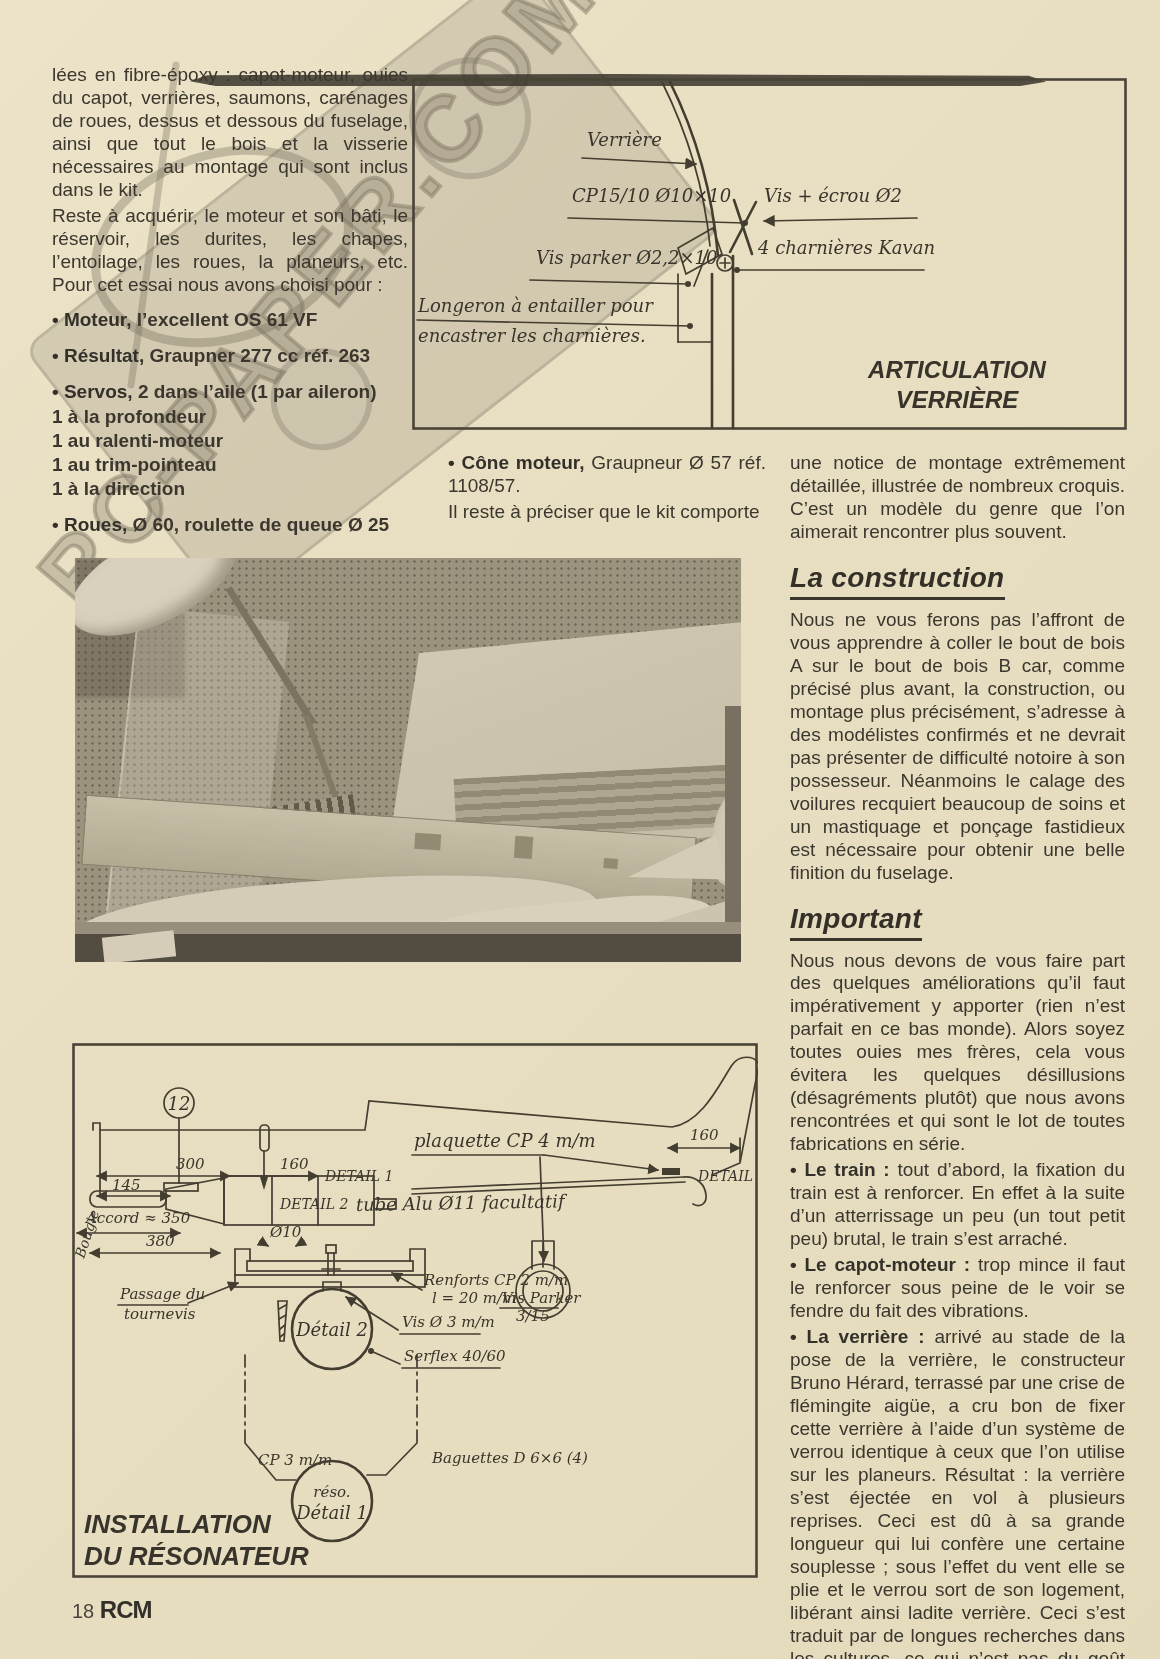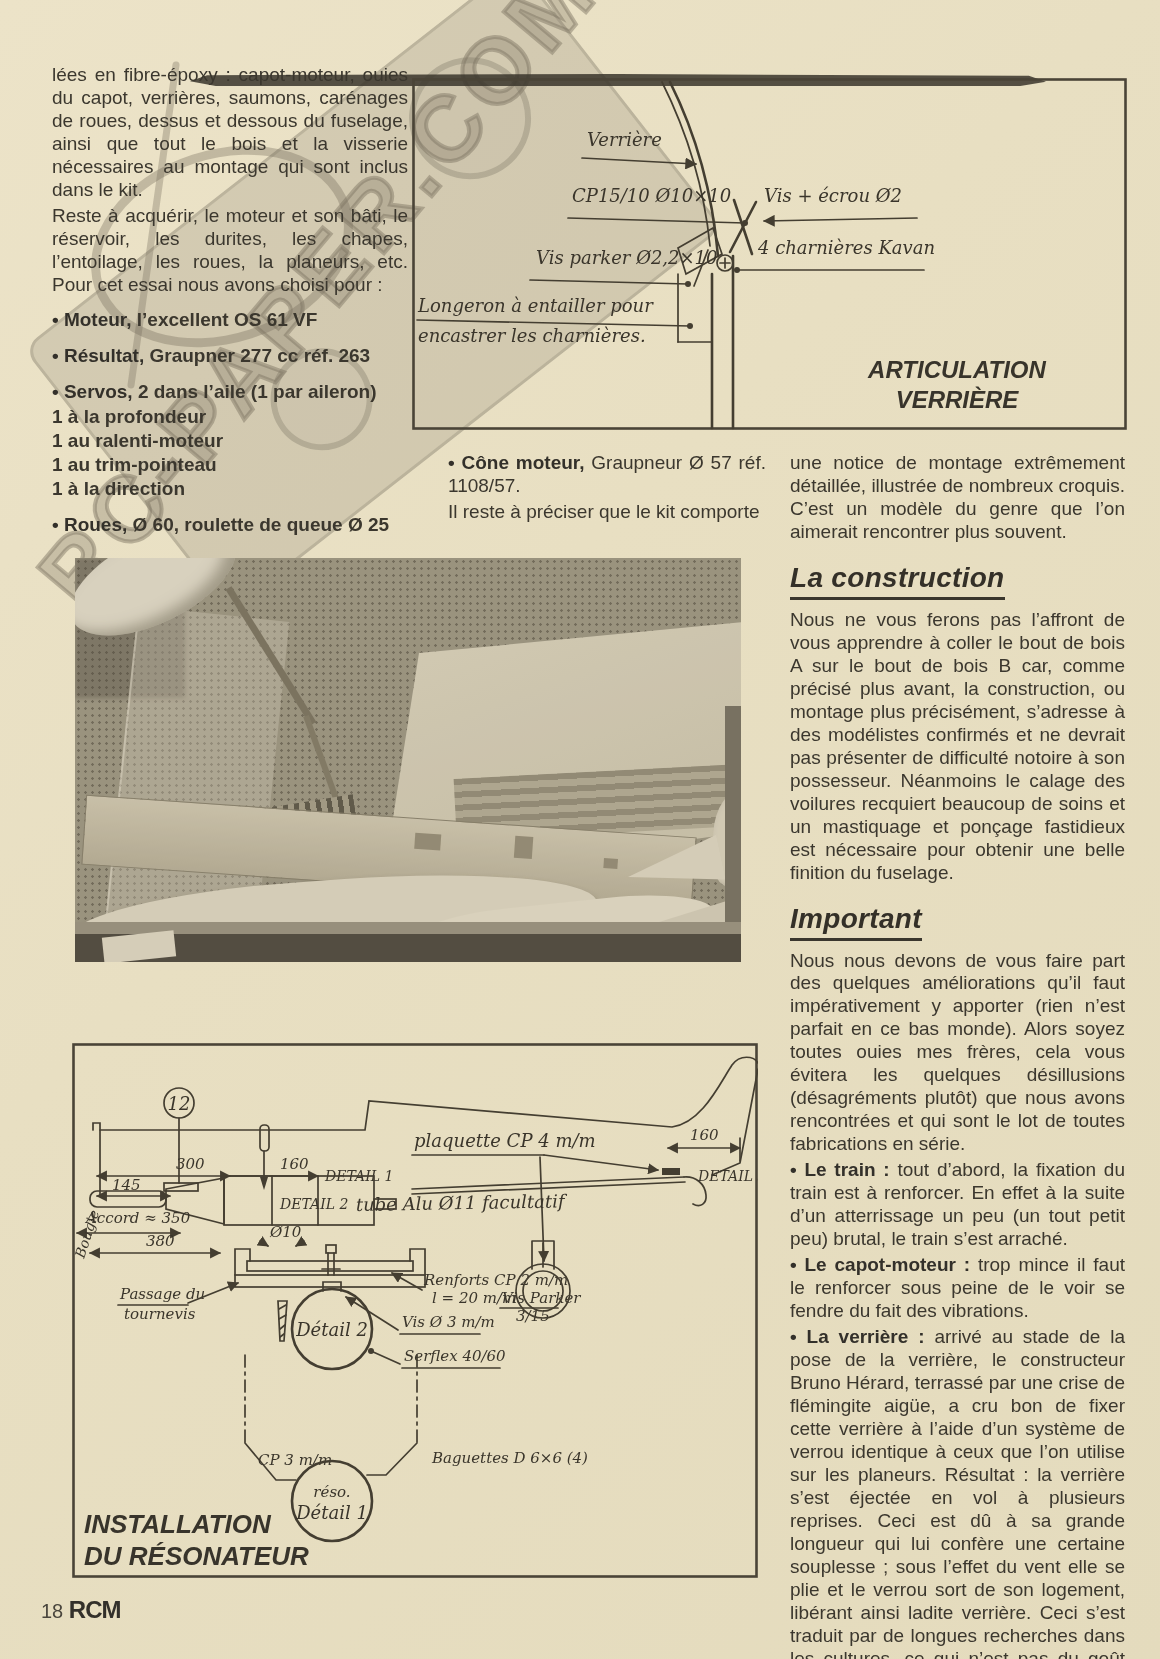--- a/index.html
+++ b/index.html
@@ -58,21 +58,21 @@
   .dia{position:absolute;}
   svg .ln{stroke:#443e31;stroke-width:1.7;fill:none;stroke-linecap:round;}
   svg .ln2{stroke:#443e31;stroke-width:2.6;fill:none;stroke-linecap:round;}
   svg .bd{stroke:#4a4437;stroke-width:2.6;fill:none;}
   svg .hw{font:italic 18px "DejaVu Serif",serif;fill:#3a352b;}
   svg .hws{font:italic 14px "DejaVu Serif",serif;fill:#3a352b;}
   svg .hwn{font:italic 15px "DejaVu Serif",serif;fill:#3a352b;}
   svg .dtitle{font-family:"Liberation Sans",sans-serif;font-style:italic;font-weight:bold;fill:#38342b;}
   svg .dot{fill:#443e31;}
   
-  .footer{position:absolute;left:41px;top:1596px;font-size:20px;color:#4a463d;}
+  .footer{position:absolute;left:72px;top:1596px;font-size:20px;color:#4a463d;}
   .footer .logo{font-weight:bold;font-size:24px;letter-spacing:-1px;color:#33302a;}
 </style>
 </head>
 <body>
 
 <div class="page">
 
   <div class="wm wm-radio">
     <div class="knob" style="left:430px;top:30px;width:110px;height:110px;"></div>
     <div class="knob" style="left:150px;top:170px;width:90px;height:90px;"></div>

